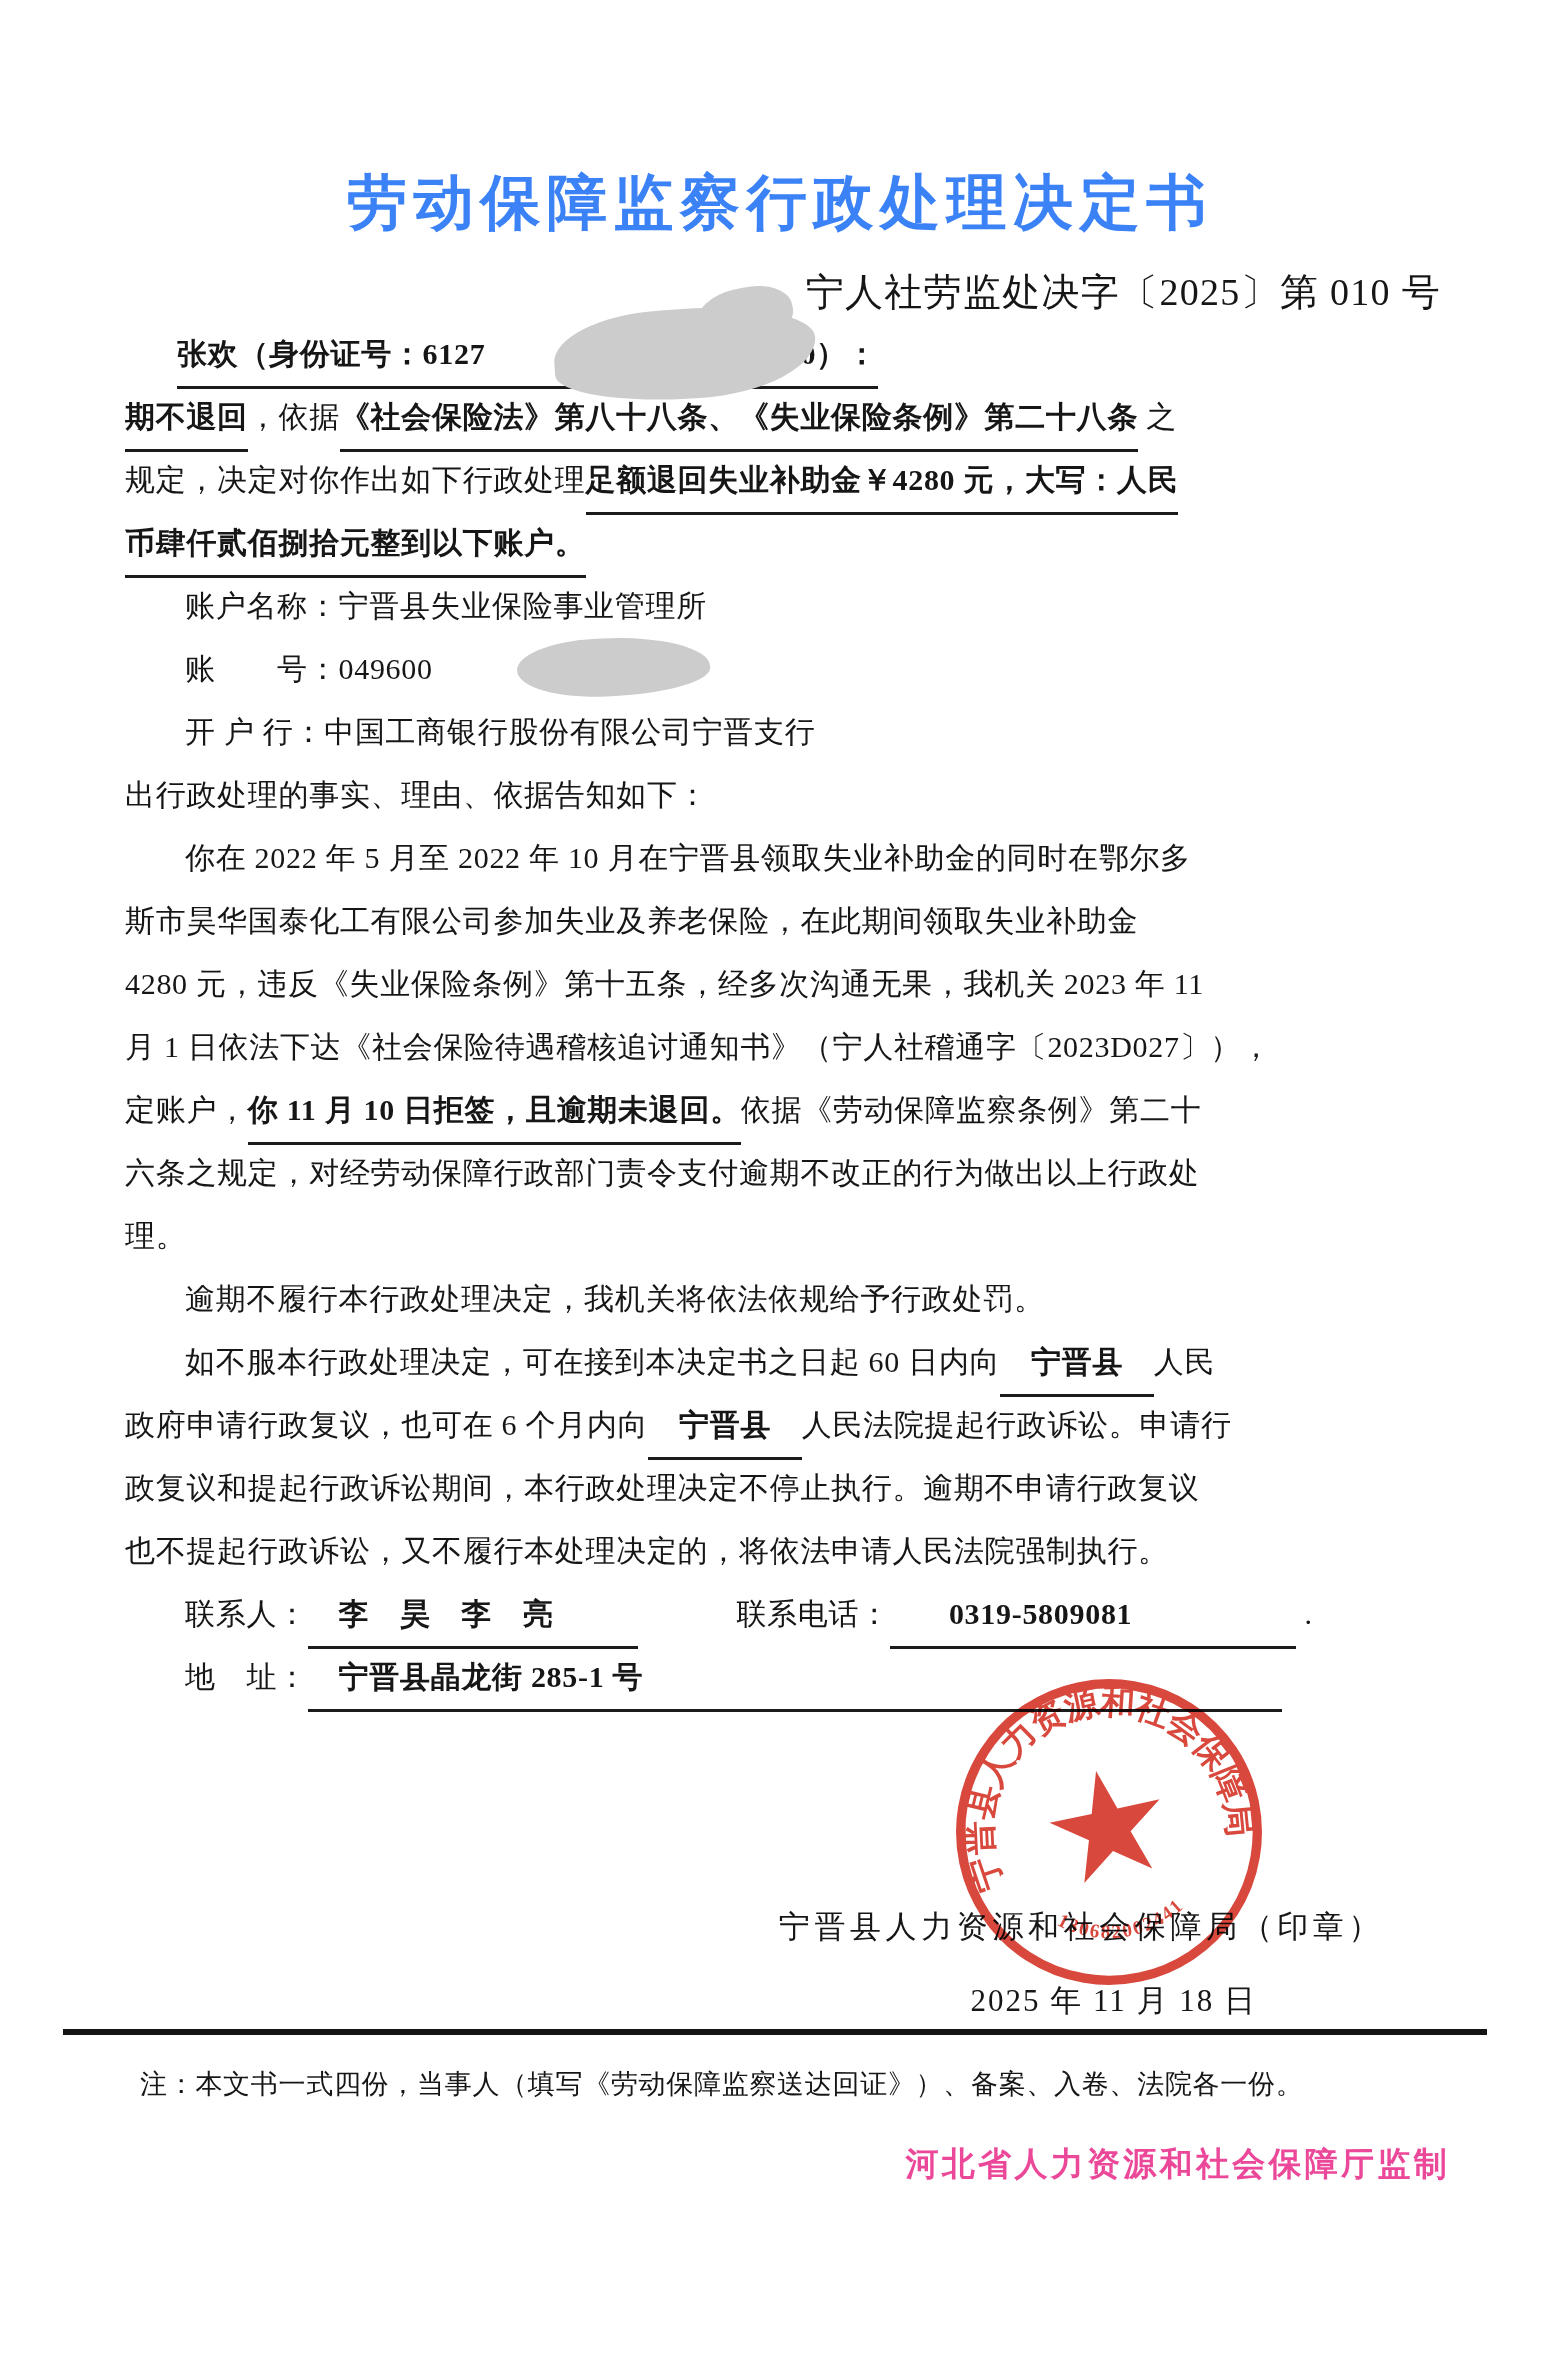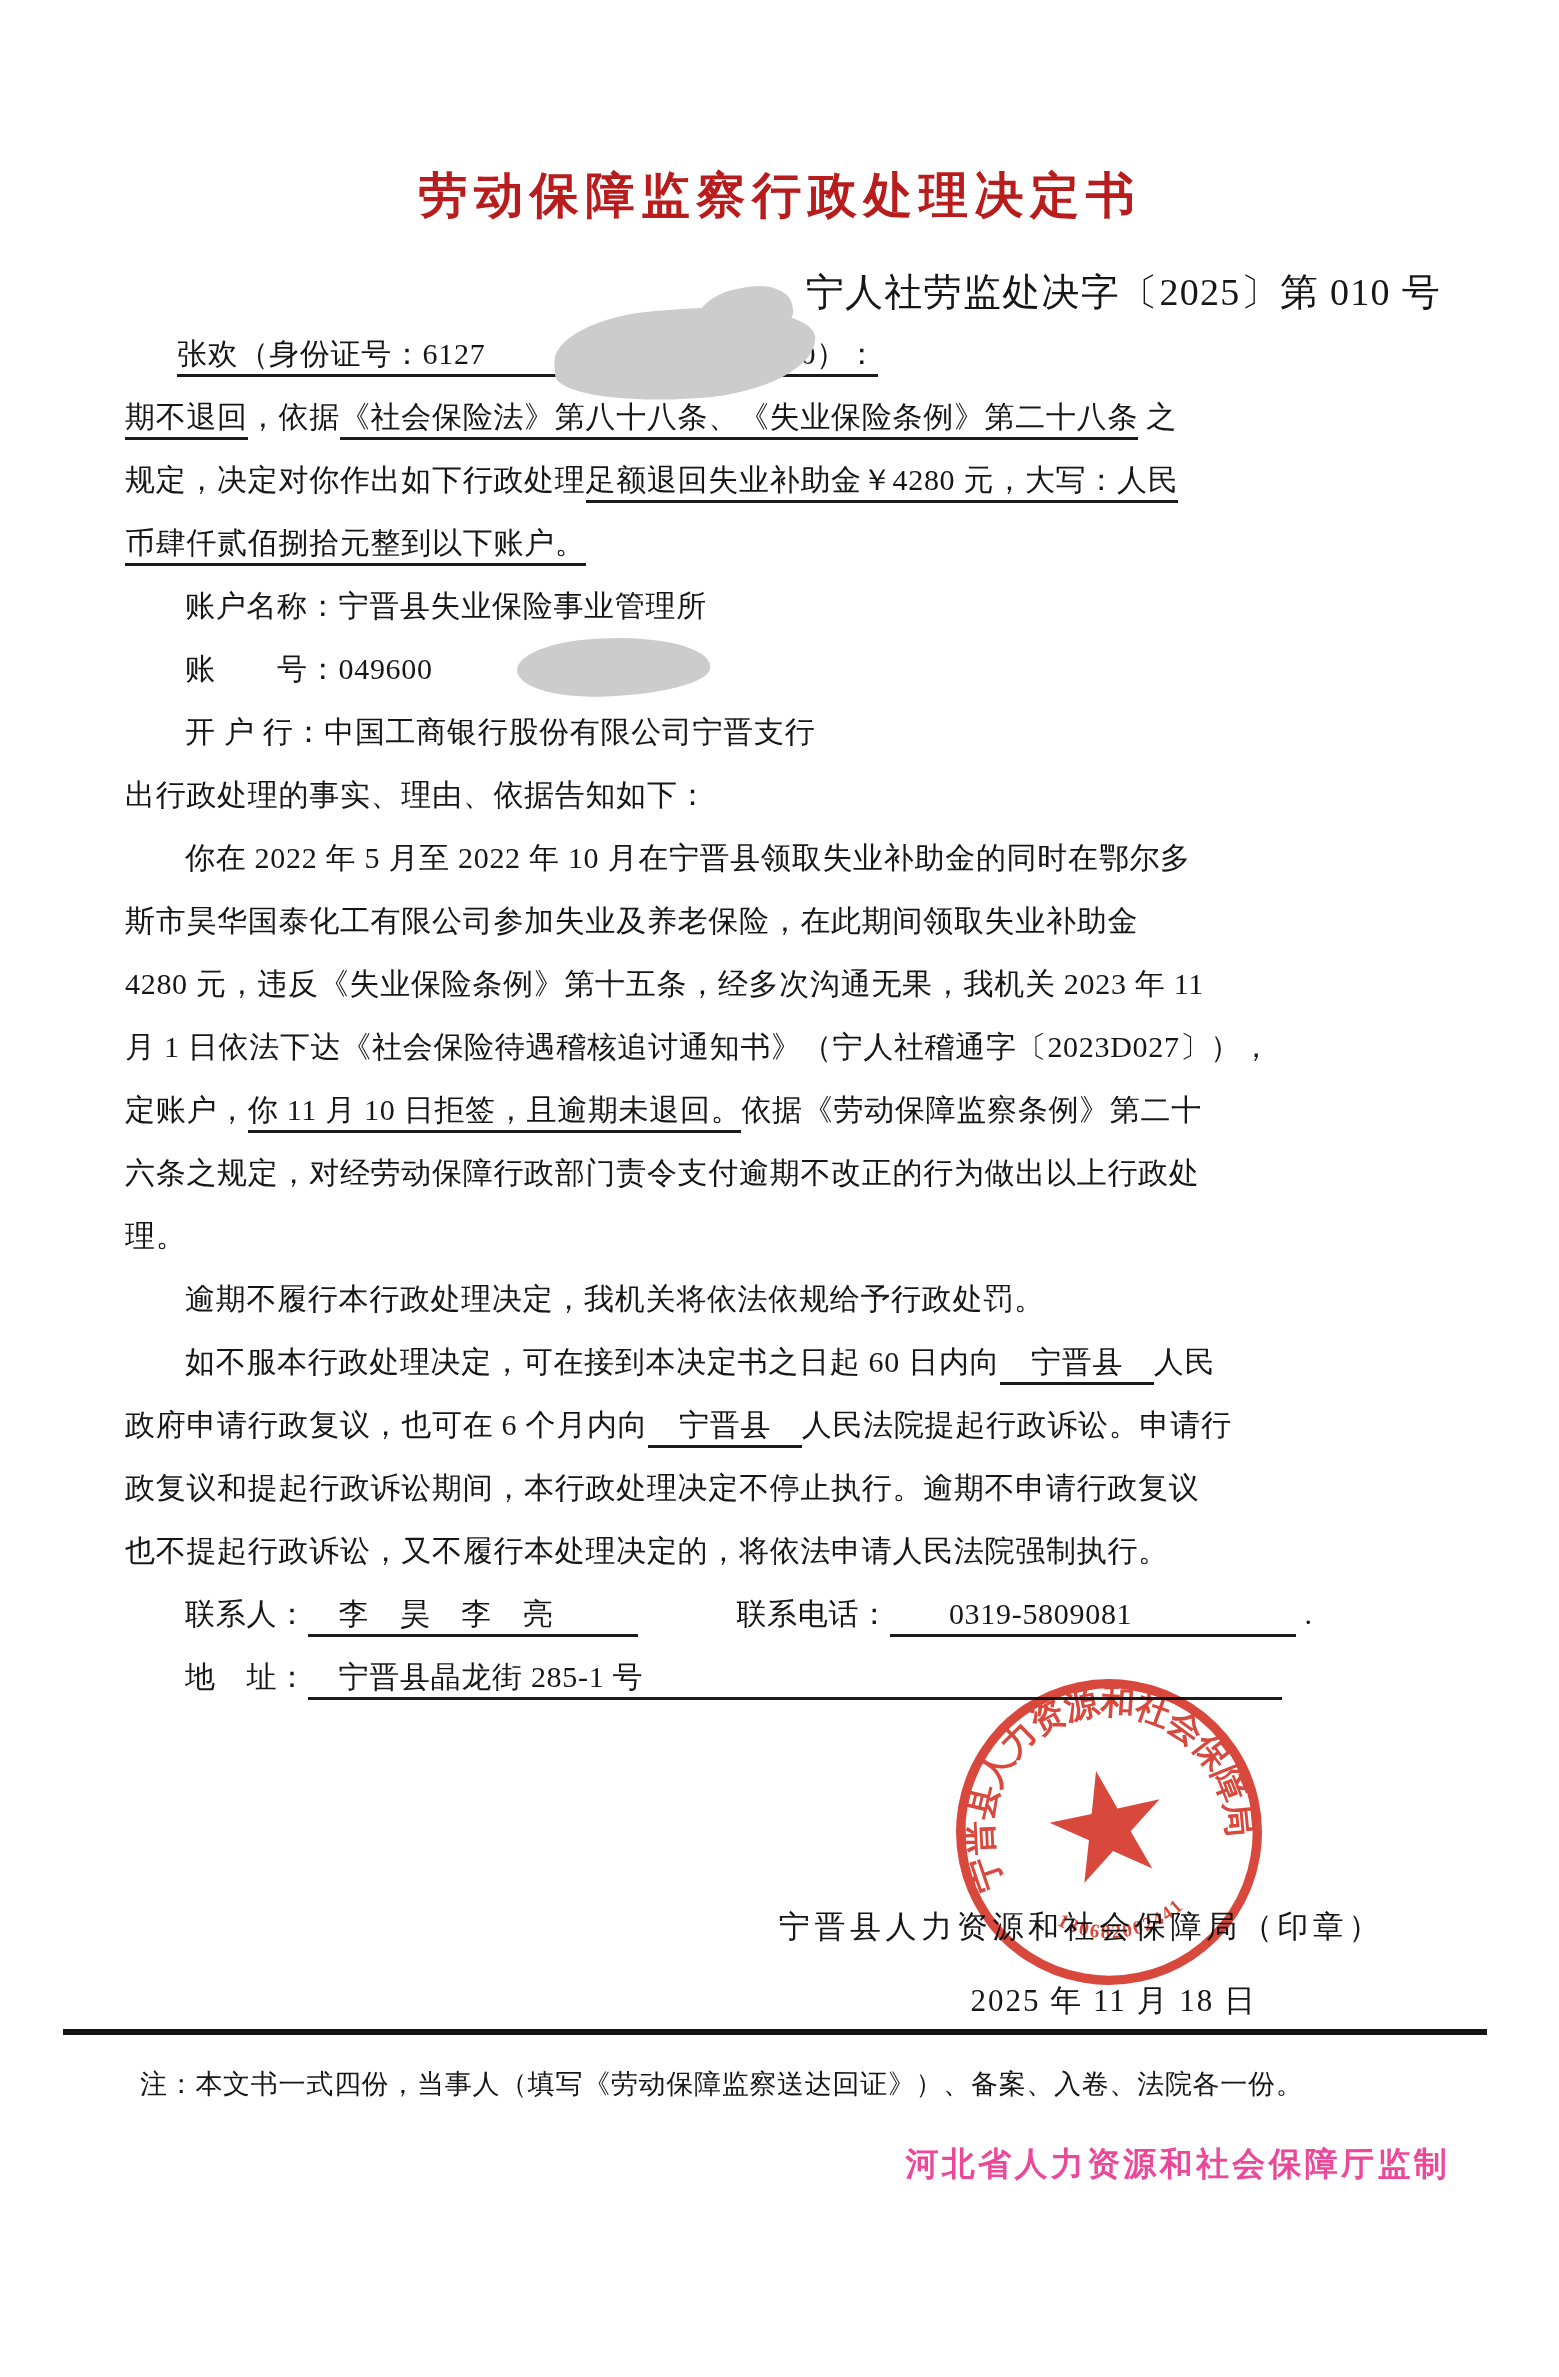--- a/index.html
+++ b/index.html
@@ -7,41 +7,41 @@
     position:relative;
     width:1560px;height:2377px;
     background:#ffffff;
     overflow:hidden;
     font-family:"Liberation Serif","DejaVu Serif",serif;
     color:#161616;
   }
   .doc-title{
     position:absolute;top:163px;left:0;width:100%;
     text-align:center;
-    font-size:49px;font-weight:700;letter-spacing:6.6px;
-    color:#b91c1c;
+    font-size:60px;font-weight:700;letter-spacing:6.6px;
+    color:#3b82f6;
   }
   .doc-number{
     position:absolute;top:267px;right:119px;
     font-size:38px;letter-spacing:1.3px;
   }
   #body-lines{
     position:absolute;left:125px;top:322px;width:1317px;
   }
   .line{
     position:relative;
     height:63px;line-height:63px;
     font-size:30px;
     white-space:nowrap;
     letter-spacing:0.7px;
   }
   .line.ind{ text-indent:60px; }
   .line.ind-sm{ text-indent:52px; }
   .seg{ display:inline; }
-  .u{ border-bottom:3.3px solid #1b1b1b; padding-bottom:4px; }
+  .u{ border-bottom:3.3px solid #1b1b1b; padding-bottom:16px;font-weight:bold; }
   .sp{ display:inline; }
   .blob{
     position:absolute;
     background:#cccccc;
     z-index:3;
   }
   .sig-line{
     position:absolute;top:1895px;left:125px;width:1317px;height:63px;line-height:63px;
     text-align:right;padding-right:58px;box-sizing:border-box;
     font-size:31px;letter-spacing:4.6px;

